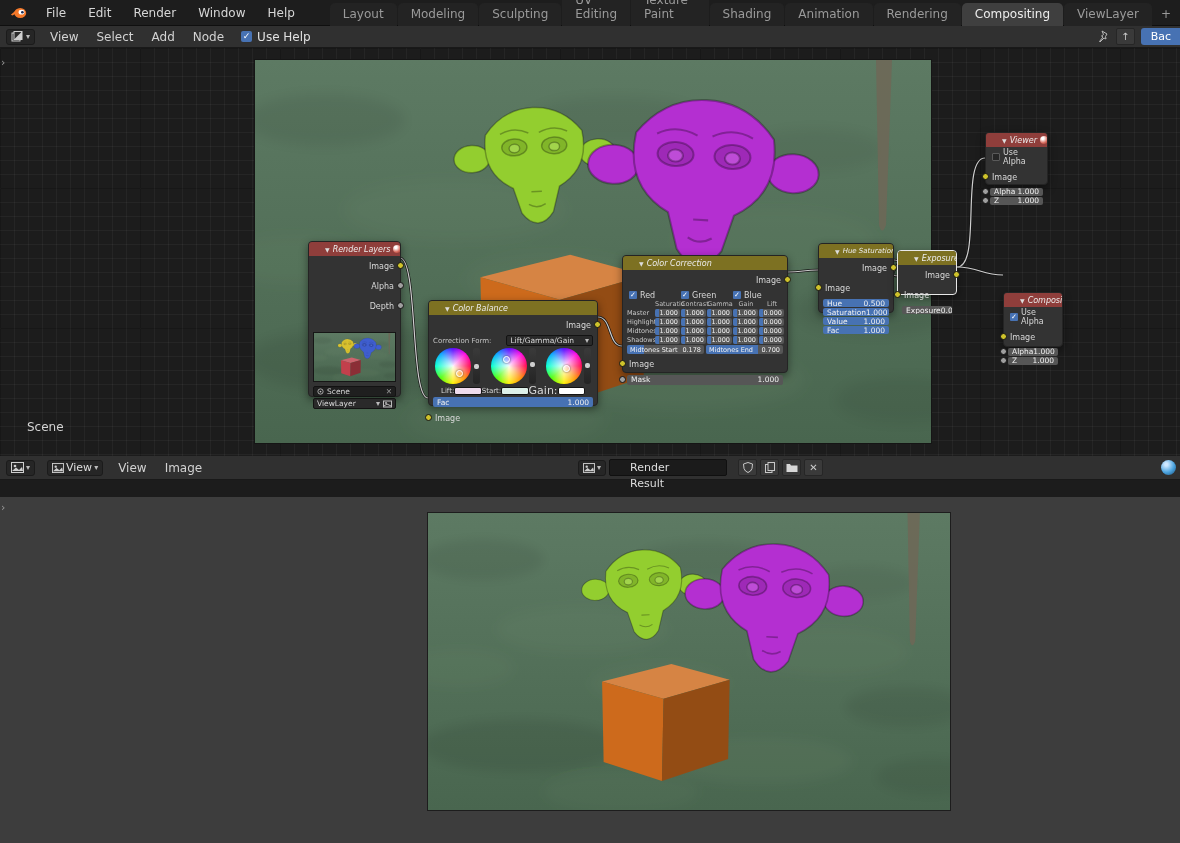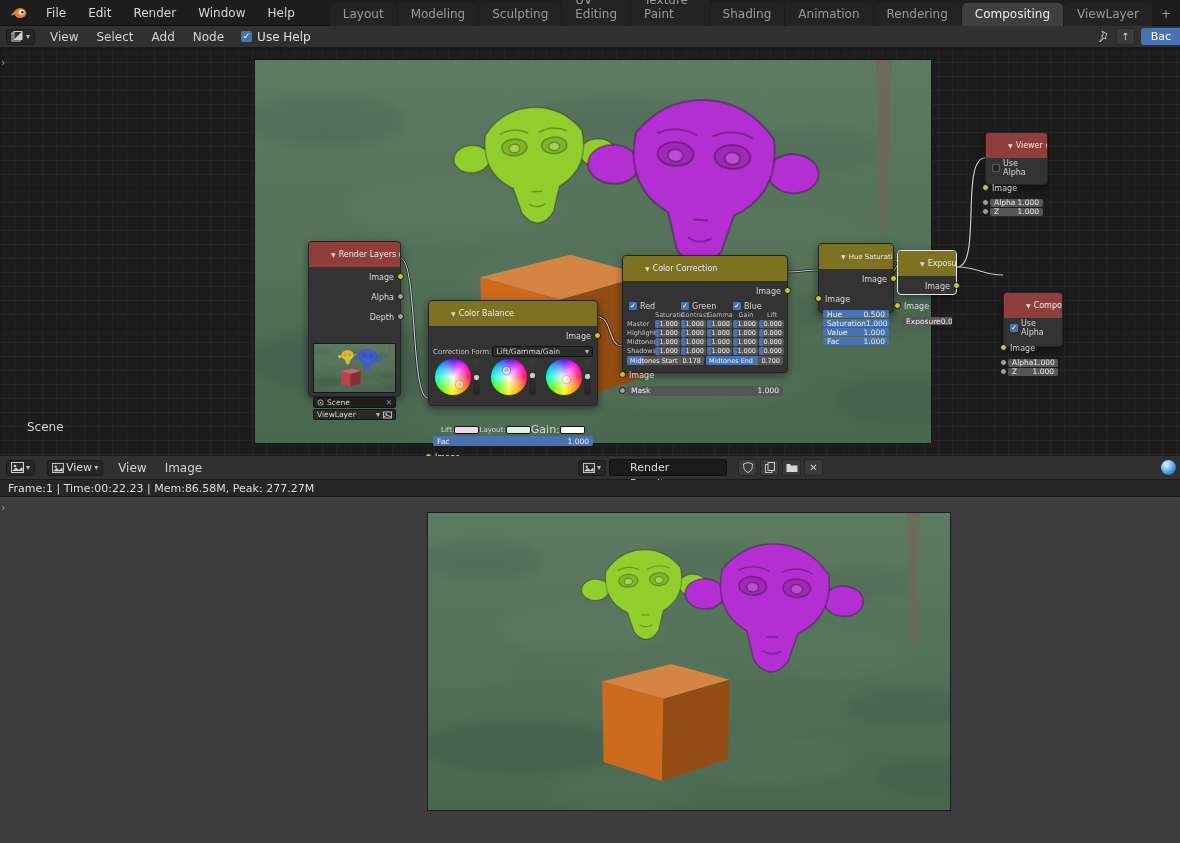--- a/index.html
+++ b/index.html
@@ -40,21 +40,21 @@
     background-size:14px 14px,14px 14px,140px 140px,140px 140px; }
   .backdrop-img { position:absolute; left:255px; top:12px; width:676px; height:383px; outline:1px solid #151515; }
   .backdrop-img svg, .render-img svg, .rl-preview svg { width:100%; height:100%; display:block; }
   .scene-label { position:absolute; left:27px; top:372px; color:#d4d4d4; font-size:12px; }
   .edge-arrow { position:absolute; left:1px; color:#9a9a9a; font-size:11px; }
   .wires { position:absolute; left:0; top:0; width:1180px; height:408px; pointer-events:none; }
 
   
   .node { position:absolute; background:#333333; border:1px solid #242424; border-radius:4px; box-shadow:0 3px 8px rgba(0,0,0,.45); color:#d8d8d8; font-size:8px; }
   .node.selected { border-color:#e8e8e8; }
-  .node-hd { height:25px; display:flex; align-items:center; gap:3px; padding:0 22px; border-radius:3px 3px 0 0; color:#ebebeb; font-size:8px; white-space:nowrap; overflow:hidden; }
+  .node-hd { height:14px; display:flex; align-items:center; gap:3px; padding:0 16px; border-radius:3px 3px 0 0; color:#ebebeb; font-size:8px; white-space:nowrap; overflow:hidden;font-style:italic; }
   .hd-red { background:#8f3e3b; } .hd-olive { background:#7d7122; }
   .hd-arrow { font-size:6px; color:#ddd; } .hd-sphere { margin-left:auto; width:8px; height:8px; border-radius:50%; background:radial-gradient(circle at 35% 30%, #fff 15%, #d86a5c 60%, #7e2a24); flex:none; }
   .nrow { display:flex; align-items:center; height:10px; padding:10px 6px; position:relative; }
   .nrow.right { justify-content:flex-end; }
   .sock { position:absolute; width:7px; height:7px; border-radius:50%; border:1px solid #141414; top:50%; margin-top:-4px; z-index:3; }
   .sock.out { right:-4px; } .sock.in { left:-4px; }
   .sock.yellow { background:#cfc32b; } .sock.gray { background:#9f9f9f; }
   .nslider { position:relative; height:10px; border-radius:2px; background:#565656; margin:1px 4px; display:flex; align-items:center; justify-content:space-between; padding:0 4px; overflow:hidden; font-size:7.5px; color:#f0f0f0; }
   .nslider.blue { background:#4772b3; }
   .nfield { height:11px; border-radius:2px; background:#1f1f1f; border:1px solid #131313; margin:1px 4px; display:flex; align-items:center; padding:0 3px; gap:3px; font-size:7.5px; color:#d8d8d8; }
@@ -331,21 +331,21 @@
 
     <div class="node" style="left:428px; top:252px; width:170px; height:106px;">
       <div class="node-hd hd-olive">
         <span class="hd-arrow">▼</span>
         <span>Color Balance</span>
       </div>
       <div class="nrow right">
         <span>Image</span>
           <span class="sock out yellow"></span>
       </div>
-      <div style="display:flex; align-items:center; padding:0 4px; height:11px; gap:1px;">
+      <div style="display:flex; align-items:center; padding:0 4px; height:11px; gap:15px;">
         <span style="font-size:7px; color:#c4c4c4;">Correction Form:</span>
         <div class="nfield" style="flex:1; margin:0; background:#2a2a2a;">
           <span style="flex:1;">Lift/Gamma/Gain</span>
           <span class="chev">▾</span>
         </div>
       </div>
       <div style="display:flex; justify-content:space-between; padding:2px 6px 1px;">
         <div class="wheel-group">
           <div class="wheel">
               <span class="hndl" style="left:58%; top:62%;"></span>
@@ -364,24 +364,24 @@
         </div>
         <div class="wheel-group">
           <div class="wheel">
               <span class="hndl" style="left:46%; top:48%;"></span>
             </div>
           <div class="vslide">
               <i style="top:42%;"></i>
             </div>
         </div>
       </div>
-      <div style="display:flex; align-items:center; justify-content:space-between; padding:0 12px; height:11px;margin-top:28px;">
+      <div style="display:flex; align-items:center; justify-content:space-between; padding:0 12px; height:11px;">
         <span style="font-size:7px;">Lift:</span>
         <span class="swatch" style="background:#eedbec;"></span>
-        <span style="font-size:7px;">Layout:</span>
+        <span style="font-size:7px;">Start:</span>
         <span class="swatch" style="background:#ddf0e9;"></span>
         <span style="font-size:11px;">Gain:</span>
         <span class="swatch" style="background:#ffffff;"></span>
       </div>
       <div class="nslider blue">
         <span>Fac</span>
         <span>1.000</span>
       </div>
       <div class="nrow">
         <span class="sock in yellow"></span>
@@ -694,21 +694,20 @@
         </svg>
       </div>
       <div class="sm-btn" style="border-radius:2px;">✕</div>
     </div>
 
     <div class="hdr-right" style="margin-right:4px;">
       <span class="sphere-blue"></span>
     </div>
   </div>
 
-  <div class="stats-bar">Frame:1 | Time:00:22.23 | Mem:86.58M, Peak: 277.27M</div>
 
   <div class="img-area">
     <span class="edge-arrow" style="top:4px;">›</span>
     <div class="render-img">
         <svg viewBox="0 0 676 383" preserveAspectRatio="none">
     <defs>
       <linearGradient id="gr5d7a63" x1="0" y1="0" x2="0" y2="1">
         <stop offset="0" stop-color="#5d7a63"></stop>
               <stop offset="1" stop-color="#49664f"></stop>
       </linearGradient>

